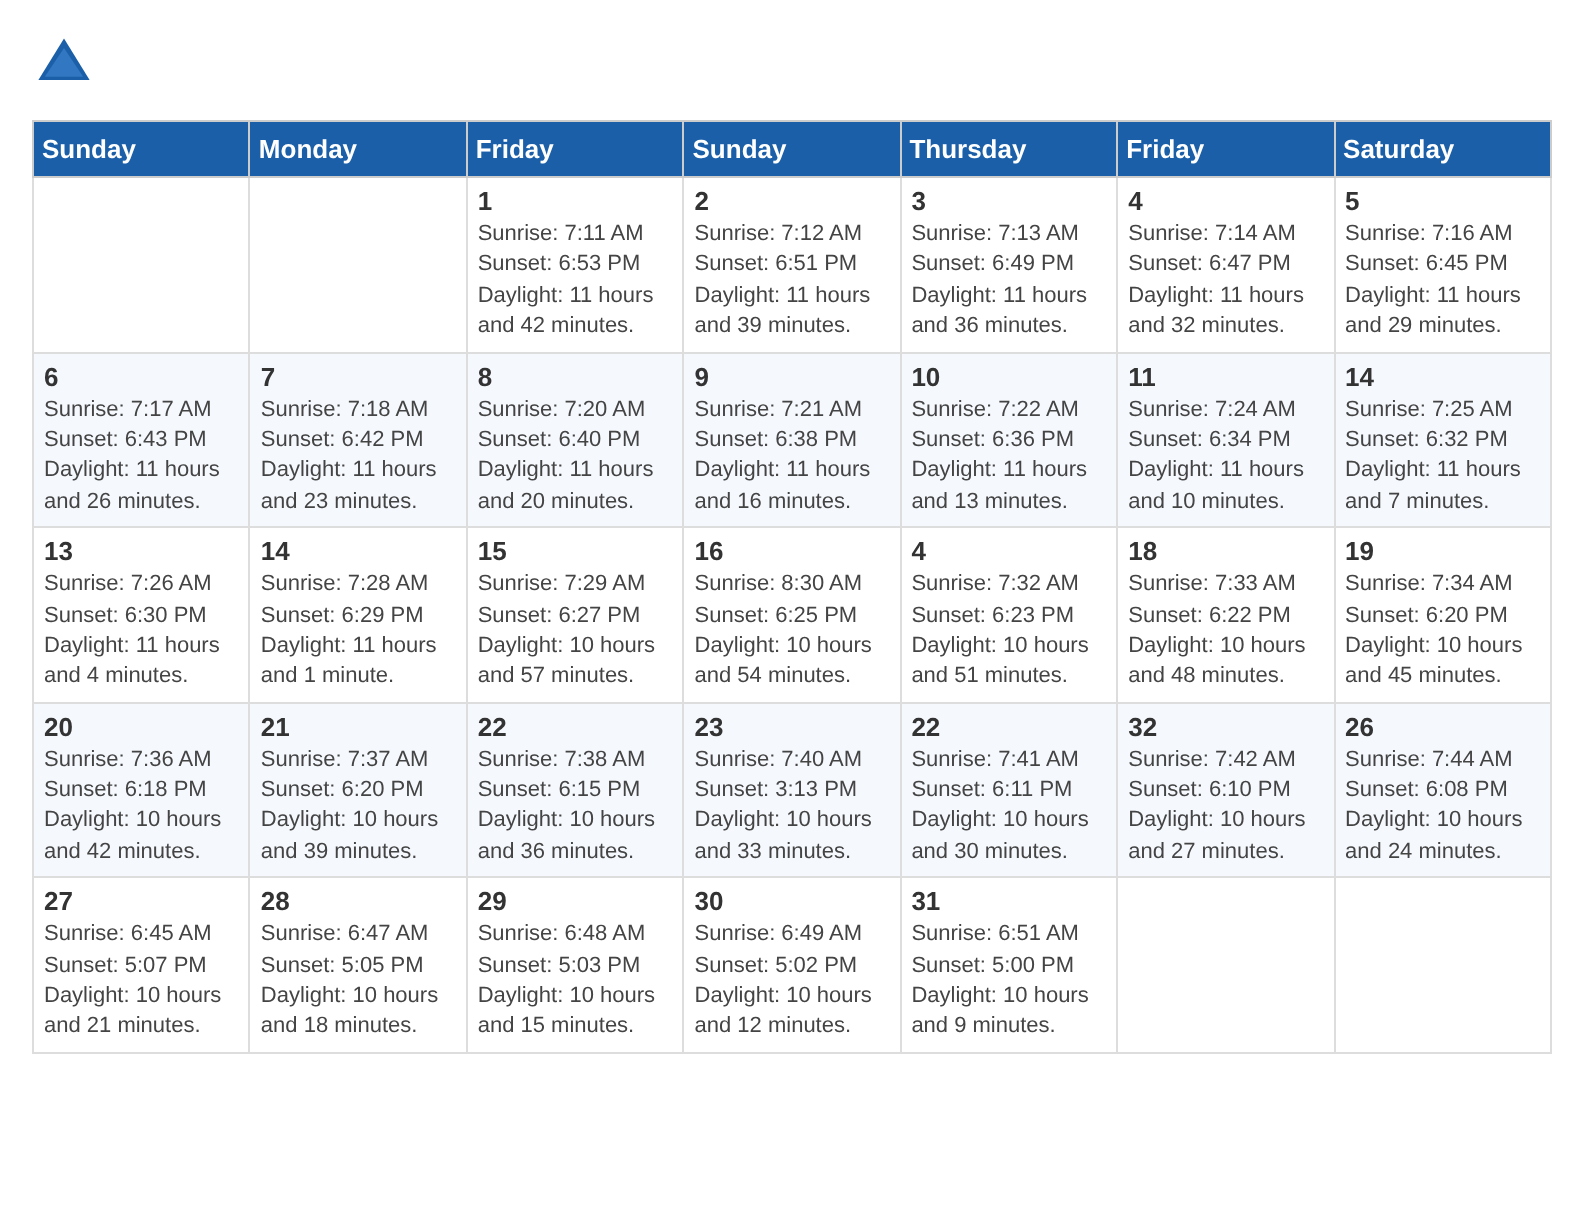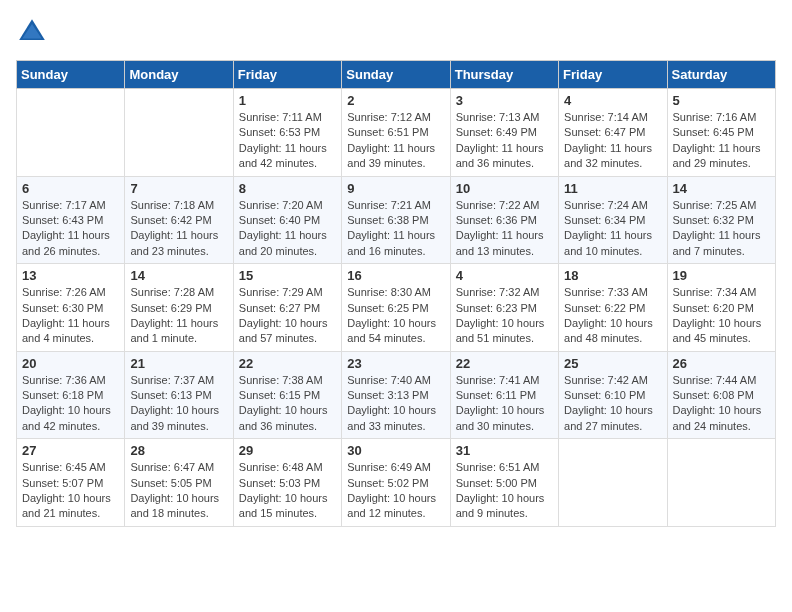--- a/index.html
+++ b/index.html
@@ -254,21 +254,21 @@
       <tr>
         <td>
           <span class="day-num">20</span>
           <div class="day-info">Sunrise: 7:36 AM
 Sunset: 6:18 PM
 Daylight: 10 hours and 42 minutes.</div>
         </td>
         <td>
           <span class="day-num">21</span>
           <div class="day-info">Sunrise: 7:37 AM
-Sunset: 6:13 PM
+Sunset: 6:20 PM
 Daylight: 10 hours and 39 minutes.</div>
         </td>
         <td>
           <span class="day-num">22</span>
           <div class="day-info">Sunrise: 7:38 AM
 Sunset: 6:15 PM
 Daylight: 10 hours and 36 minutes.</div>
         </td>
         <td>
           <span class="day-num">23</span>
@@ -276,21 +276,21 @@
 Sunset: 3:13 PM
 Daylight: 10 hours and 33 minutes.</div>
         </td>
         <td>
           <span class="day-num">22</span>
           <div class="day-info">Sunrise: 7:41 AM
 Sunset: 6:11 PM
 Daylight: 10 hours and 30 minutes.</div>
         </td>
         <td>
-          <span class="day-num">25</span>
+          <span class="day-num">32</span>
           <div class="day-info">Sunrise: 7:42 AM
 Sunset: 6:10 PM
 Daylight: 10 hours and 27 minutes.</div>
         </td>
         <td>
           <span class="day-num">26</span>
           <div class="day-info">Sunrise: 7:44 AM
 Sunset: 6:08 PM
 Daylight: 10 hours and 24 minutes.</div>
         </td>

